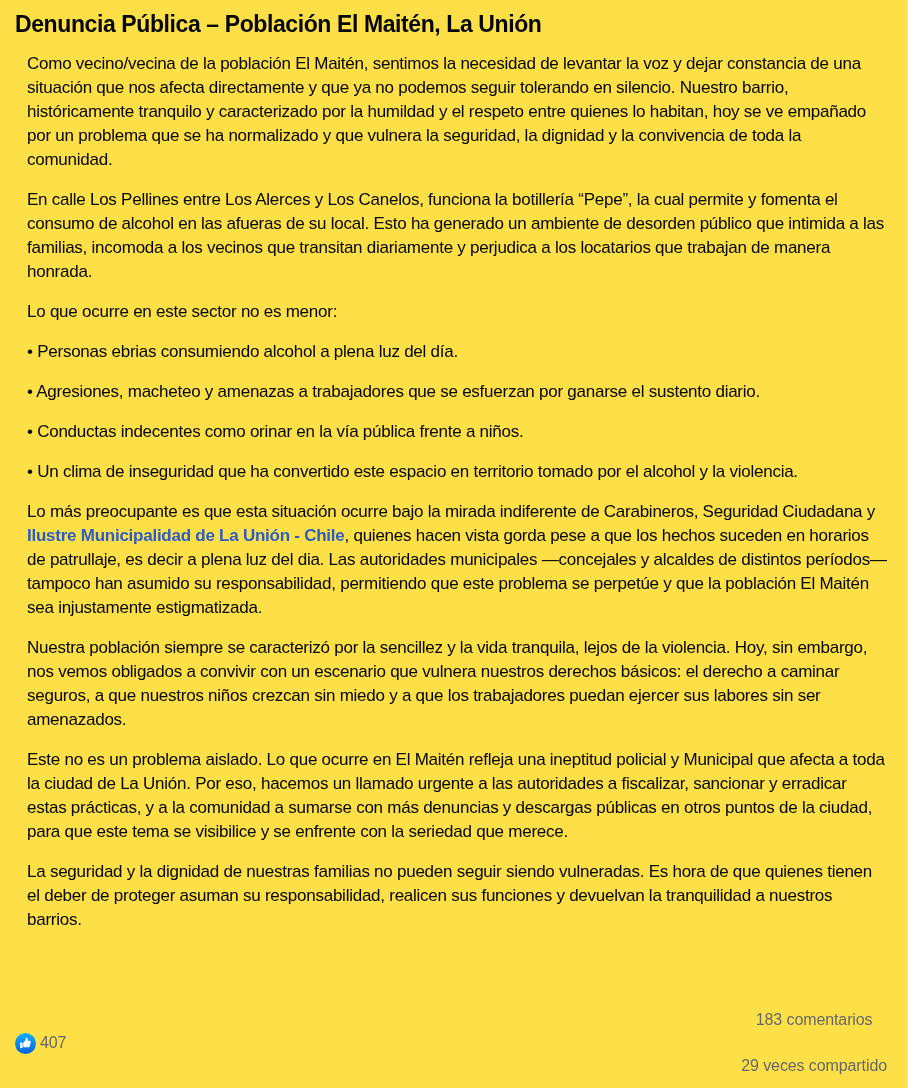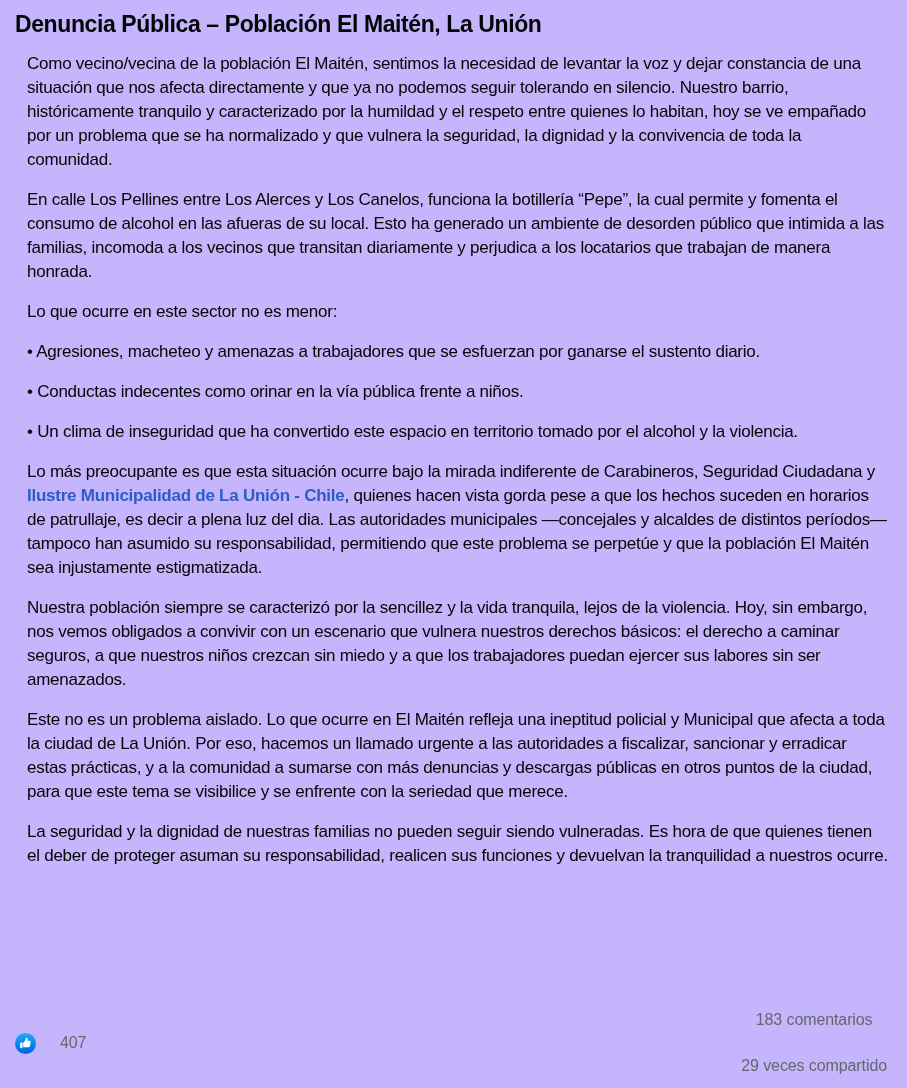--- a/index.html
+++ b/index.html
@@ -13,21 +13,21 @@
   * { box-sizing: border-box; }
   html, body {
     margin: 0; padding: 0;
     background: #ffffff;
     font-family: "Liberation Sans", "DejaVu Sans", sans-serif;
   }
   .post-card {
     position: relative;
     width: 908px;
     height: 1088px;
-    background: #c4b5fd;
+    background: #fde047;
     border-right: 1px solid var(--border_gray);
     padding: 9px 18px 0 15px;
     overflow: hidden;
   }
   .post-title {
     margin: 0 0 13px 0;
     font-size: 23px;
     line-height: 30px;
     font-weight: 700;
     letter-spacing: -0.4px;
@@ -55,21 +55,21 @@
     align-items: center;
     justify-content: space-between;
     color: var(--muted_gray);
     font-size: 16px;
     line-height: 24px;
     letter-spacing: -0.1px;
   }
   .reactions {
     display: flex;
     align-items: center;
-    gap: 24px;
+    gap: 4px;
     cursor: pointer;
   }
   .like-icon-circle {
     width: 21px;
     height: 21px;
     border-radius: 50%;
     background: linear-gradient(180deg, var(--like_blue_top), var(--like_blue_bottom));
     display: flex;
     align-items: center;
     justify-content: center;
@@ -88,29 +88,30 @@
 <body>
 
 <div class="post-card">
 
   <h1 class="post-title">Denuncia Pública – Población El Maitén, La Unión</h1>
 
   <p class="post-paragraph">Como vecino/vecina de la población El Maitén, sentimos la necesidad de levantar la voz y dejar constancia de una situación que nos afecta directamente y que ya no podemos seguir tolerando en silencio. Nuestro barrio, históricamente tranquilo y caracterizado por la humildad y el respeto entre quienes lo habitan, hoy se ve empañado por un problema que se ha normalizado y que vulnera la seguridad, la dignidad y la convivencia de toda la comunidad.</p>
   <p class="post-paragraph">En calle Los Pellines entre Los Alerces y Los Canelos, funciona la botillería “Pepe”, la cual permite y fomenta el consumo de alcohol en las afueras de su local. Esto ha generado un ambiente de desorden público que intimida a las familias, incomoda a los vecinos que transitan diariamente y perjudica a los locatarios que trabajan de manera honrada.</p>
   <p class="post-paragraph">Lo que ocurre en este sector no es menor:</p>
 
+  <p class="post-paragraph">• Personas ebrias consumiendo alcohol a plena luz del día.</p>
   <p class="post-paragraph">• Agresiones, macheteo y amenazas a trabajadores que se esfuerzan por ganarse el sustento diario.</p>
   <p class="post-paragraph">• Conductas indecentes como orinar en la vía pública frente a niños.</p>
   <p class="post-paragraph">• Un clima de inseguridad que ha convertido este espacio en territorio tomado por el alcohol y la violencia.</p>
 
   <p class="post-paragraph"><span>Lo más preocupante es que esta situación ocurre bajo la mirada indiferente de Carabineros, Seguridad Ciudadana y </span><a class="page-mention-link">Ilustre Municipalidad de La Unión - Chile</a><span>, quienes hacen vista gorda pese a que los hechos suceden en horarios de patrullaje, es decir a plena luz del dia. Las autoridades municipales —concejales y alcaldes de distintos períodos— tampoco han asumido su responsabilidad, permitiendo que este problema se perpetúe y que la población El Maitén sea injustamente estigmatizada.</span></p>
 
   <p class="post-paragraph">Nuestra población siempre se caracterizó por la sencillez y la vida tranquila, lejos de la violencia. Hoy, sin embargo, nos vemos obligados a convivir con un escenario que vulnera nuestros derechos básicos: el derecho a caminar seguros, a que nuestros niños crezcan sin miedo y a que los trabajadores puedan ejercer sus labores sin ser amenazados.</p>
   <p class="post-paragraph">Este no es un problema aislado. Lo que ocurre en El Maitén refleja una ineptitud policial y Municipal que afecta a toda la ciudad de La Unión. Por eso, hacemos un llamado urgente a las autoridades a fiscalizar, sancionar y erradicar estas prácticas, y a la comunidad a sumarse con más denuncias y descargas públicas en otros puntos de la ciudad, para que este tema se visibilice y se enfrente con la seriedad que merece.</p>
-  <p class="post-paragraph">La seguridad y la dignidad de nuestras familias no pueden seguir siendo vulneradas. Es hora de que quienes tienen el deber de proteger asuman su responsabilidad, realicen sus funciones y devuelvan la tranquilidad a nuestros ocurre.</p>
+  <p class="post-paragraph">La seguridad y la dignidad de nuestras familias no pueden seguir siendo vulneradas. Es hora de que quienes tienen el deber de proteger asuman su responsabilidad, realicen sus funciones y devuelvan la tranquilidad a nuestros barrios.</p>
 
   <div class="engagement-bar">
     <div class="reactions">
       <span class="like-icon-circle">
         <svg width="13" height="13" viewBox="0 0 16 16" aria-hidden="true">
           <rect x="1.4" y="6.8" width="3.0" height="7.0" rx="1.0" fill="#ffffff"></rect>
           <path d="M5.2 13.0V7.5c0-.3.1-.55.3-.78l2.45-2.7c.2-.23.32-.53.32-.84V1.75c0-.5.5-.85 1-.7.85.27 1.43 1.07 1.43 1.97v1.72h2.25c.92 0 1.6.84 1.42 1.74l-.9 4.55c-.17.9-.97 1.55-1.9 1.55H6.0c-.45 0-.8-.36-.8-.8z" fill="#ffffff"></path>
         </svg>
       </span>
       <span>407</span>

